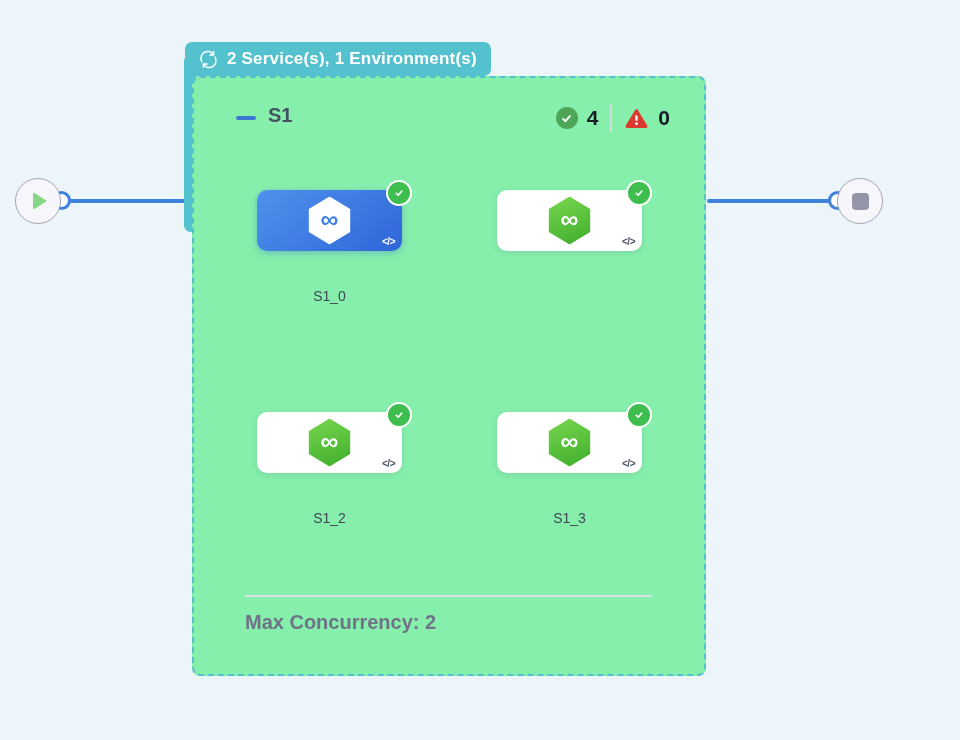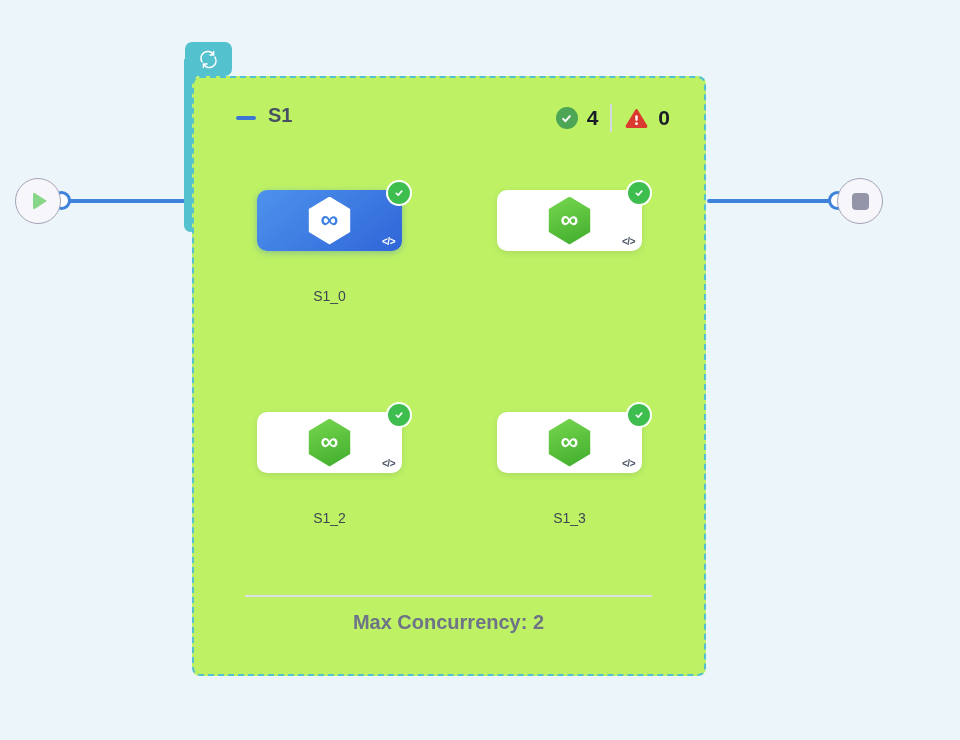--- a/index.html
+++ b/index.html
@@ -41,21 +41,21 @@
     background:#54c1ce;border-radius:7px;
     display:inline-flex;align-items:center;gap:9px;padding:0 14px;
     color:#fff;font-size:17px;font-weight:600;letter-spacing:.2px;
     z-index:5;
   }
 
   
   .stage-box{
     left:192px;top:76px;width:514px;height:600px;box-sizing:border-box;
     border:2px dashed #54c1ce;border-radius:8px;
-    background:#bef264;z-index:2;
+    background:#86efac;z-index:2;
   }
   .collapse-minus{
     left:42px;top:38px;width:20px;height:4px;border-radius:2px;
     background:#3b76d3;cursor:pointer;
   }
   .stage-name{
     left:74px;top:26px;font-size:20px;font-weight:600;color:#475062;
   }
   .status-group{
     right:34px;top:24px;height:32px;
@@ -105,21 +105,21 @@
   .svc-label{
     width:145px;text-align:center;
     font-size:14px;color:#3f4656;
   }
 
   
   .footer-divider{
     left:51px;top:517px;width:407px;height:2px;background:#dce0e6;
   }
   .max-conc{
-    left:51px;top:533px;width:407px;text-align:center;
+    left:51px;top:533px;width:407px;text-align:left;
     font-size:20px;font-weight:700;color:#6e7387;
   }
 </style>
 </head>
 <body>
 
 <div class="abs edge" style="left:60px;top:199px;width:127px;"></div>
 <div class="abs edge" style="left:707px;top:199px;width:125px;"></div>
 
 <div class="abs accent-strip"></div>
@@ -203,20 +203,21 @@
 
 <div class="abs stage-badge">
   <svg width="19" height="19" viewBox="0 0 22 22">
     <g fill="none" stroke="#fff" stroke-width="1.7" stroke-linecap="round" stroke-linejoin="round">
       <path d="M3.5 13.8 A 7.8 7.8 0 0 1 16.6 5.2"></path>
       <polyline points="16.9,1.6 16.9,5.9 12.6,5.9"></polyline>
       <path d="M18.5 8.2 A 7.8 7.8 0 0 1 5.4 16.8"></path>
       <polyline points="5.1,20.4 5.1,16.1 9.4,16.1"></polyline>
     </g>
   </svg>
+  <span>2 Service(s), 1 Environment(s)</span>
 </div>
 
 <div class="abs edge-dot" style="left:52px;top:191px;"></div>
 <div class="abs edge-dot" style="left:828px;top:191px;"></div>
 
 <div class="abs node-circle" style="left:15px;top:178px;">
   <div class="play-tri"></div>
 </div>
 
 <div class="abs node-circle" style="left:837px;top:178px;">

